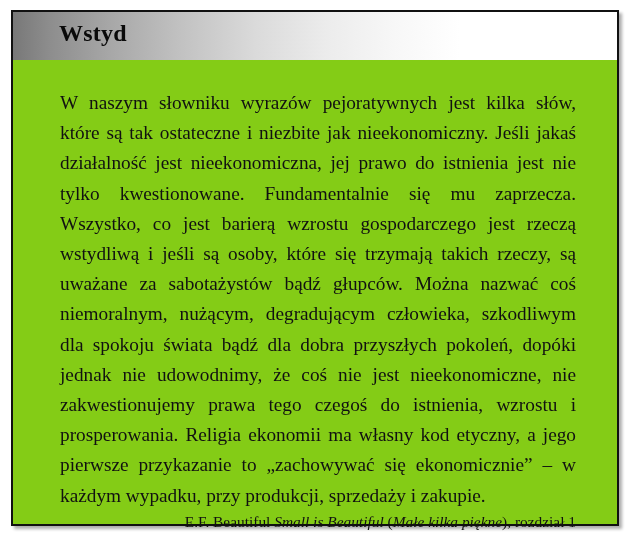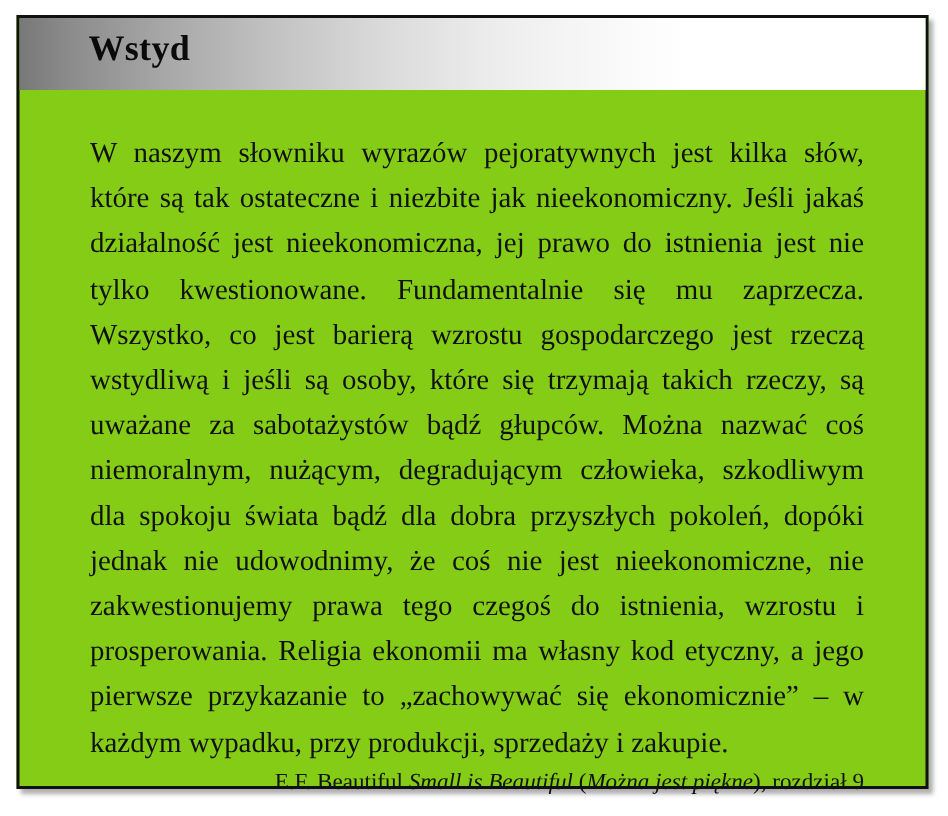--- a/index.html
+++ b/index.html
@@ -108,16 +108,16 @@
   <div class="box">
 
     <div class="title-band">
       <div class="title-text">Wstyd</div>
     </div>
 
     <div class="body-copy">
       <p><span>W naszym słowniku wyrazów pejoratywnych jest kilka słów, które są tak ostateczne i niezbite jak </span><b>nieekonomiczny</b><span>. Jeśli jakaś działalność jest nieekonomiczna, jej prawo do istnienia jest nie tylko kwestionowane. Fundamentalnie się mu zaprzecza. Wszystko, co jest barierą wzrostu gospodarczego jest rzeczą wstydliwą i jeśli są osoby, które się trzymają takich rzeczy, są uważane za sabotażystów bądź głupców. Można nazwać coś niemoralnym, nużącym, degradującym człowieka, szkodliwym dla spokoju świata bądź dla dobra przyszłych pokoleń, dopóki jednak nie udowodnimy, że coś nie jest nieekonomiczne, nie zakwestionujemy prawa tego czegoś do istnienia, wzrostu i prosperowania. Religia ekonomii ma własny kod etyczny, a jego pierwsze przykazanie to „zachowywać się ekonomicznie” – w każdym wypadku, przy produkcji, sprzedaży i zakupie.</span></p>
     </div>
 
-    <div class="attribution"><span>E.F. Beautiful </span><i>Small is Beautiful</i><span> (</span><i>Można jest piękne</i><span>)</span><span>, rozdział 9</span></div>
+    <div class="attribution"><span>E.F. Beautiful </span><i>Small is Beautiful</i><span> (</span><i>Małe kilka piękne</i><span>)</span><span>, rozdział 1</span></div>
 
   </div>
 </div>
 
 </body></html>

